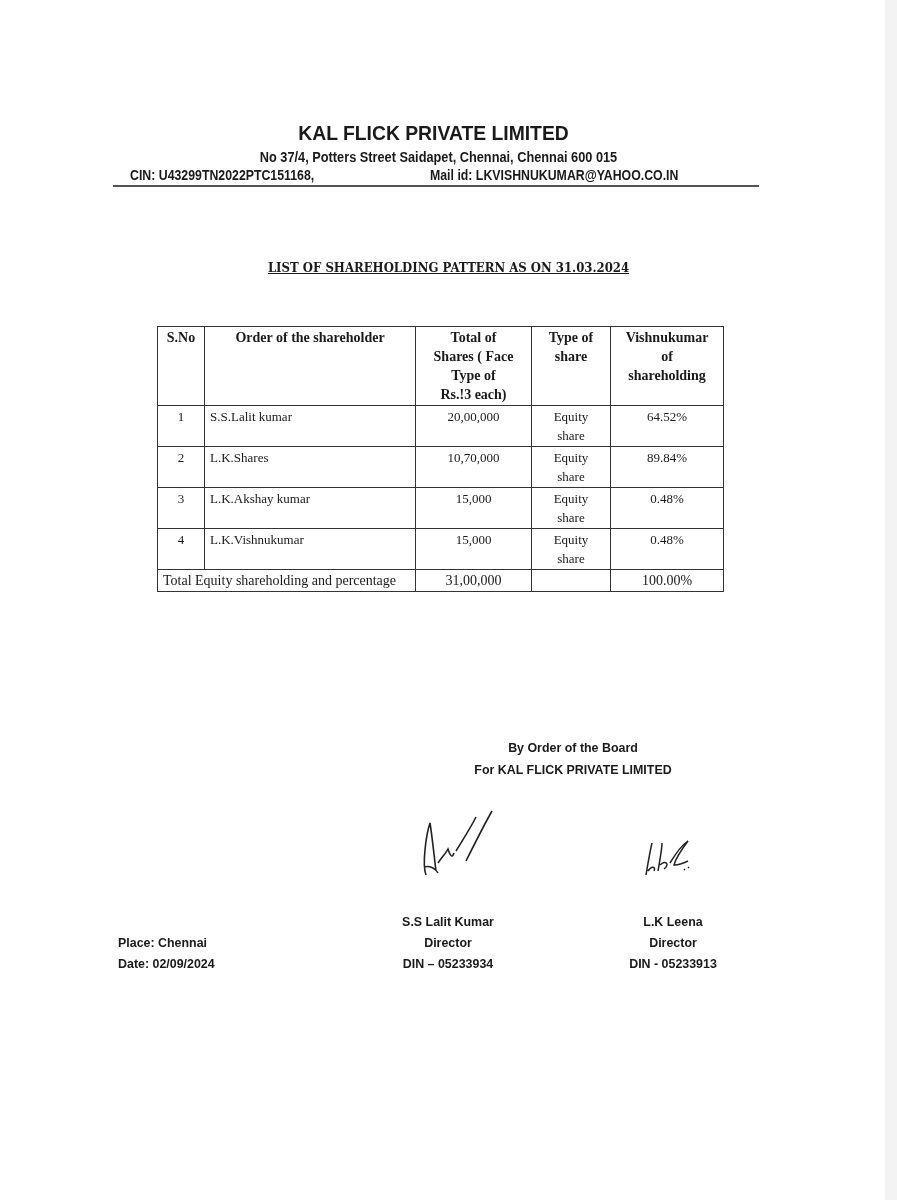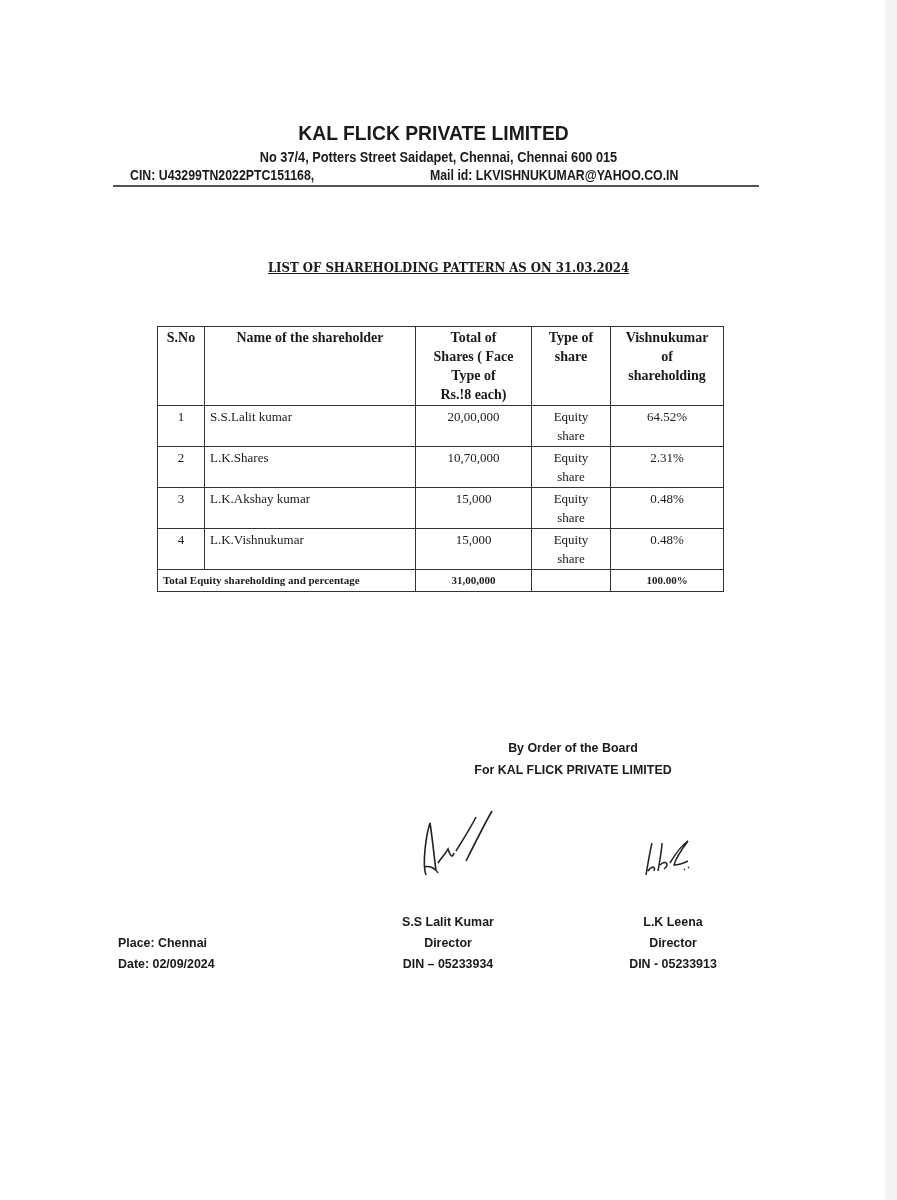--- a/index.html
+++ b/index.html
@@ -17,21 +17,21 @@
   .mail { position: absolute; left: 312px; transform: scaleX(0.88); transform-origin: left; white-space: nowrap; }
   .rule { position: absolute; top: 185px; left: 113px; width: 646px; height: 2px; background: #555; }
   .list-title { position: absolute; top: 260px; left: 0; width: 897px; text-align: center;
     font-family: "DejaVu Serif", serif; font-weight: bold; font-size: 13px; text-decoration: underline; transform: scaleX(0.9); }
   table.sh { position: absolute; top: 326px; left: 157px; width: 567px; border-collapse: collapse; font-size: 13px; font-family: "Liberation Serif", serif; }
   table.sh td, table.sh th { border: 1.5px solid #333; padding: 1px 5px; vertical-align: top; line-height: 19px; }
   table.sh th { font-weight: bold; font-size: 14px; text-align: center; }
   th.name-h { text-align: left; }
   td.c { text-align: center; }
   td.r { text-align: center; }
-  td.b { font-weight: bold; font-size: 11px; }
+  td.b { font-weight: normal; font-size: 14px; }
   .board { position: absolute; top: 737px; left: 448px; width: 250px; font-family: "Liberation Sans", sans-serif; font-weight: bold; font-size: 13.5px; line-height: 22px; text-align: center; transform: scaleX(0.92); }
   .sig { position: absolute; }
   .sig1 { top: 805px; left: 418px; width: 80px; height: 75px; }
   .sig2 { top: 835px; left: 640px; width: 55px; height: 45px; }
   .signer { position: absolute; font-family: "Liberation Sans", sans-serif; font-weight: bold; font-size: 13.5px; line-height: 21px; text-align: center; transform: scaleX(0.92); }
   .signer1 { top: 911px; left: 378px; width: 140px; }
   .signer2 { top: 911px; left: 598px; width: 150px; }
   .place { position: absolute; top: 932px; left: 118px; font-family: "Liberation Sans", sans-serif; font-weight: bold; font-size: 13.5px; line-height: 21px; transform: scaleX(0.92); transform-origin: left; }
 </style>
 </head>
@@ -46,26 +46,26 @@
   <span class="mail">Mail  id: LKVISHNUKUMAR@YAHOO.CO.IN</span>
 </div>
 <div class="rule"></div>
 
 <div class="list-title">LIST OF SHAREHOLDING PATTERN AS ON 31.03.2024</div>
 
 <table class="sh">
   <tbody>
       <tr>
     <th style="width:36px">S.No</th>
-    <th class="name-h" style="width:200px">Name of the shareholder</th>
+    <th class="name-h" style="width:200px">Order of the shareholder</th>
     <th style="width:105px">
       <div>Total of</div>
       <div>Shares ( Face</div>
       <div>Type of</div>
-      <div>Rs.!8 each)</div>
+      <div>Rs.!3 each)</div>
     </th>
     <th style="width:68px">
       <div>Type of</div>
       <div>share</div>
     </th>
     <th>
       <div>Vishnukumar</div>
       <div>of</div>
       <div>shareholding</div>
     </th>
@@ -81,21 +81,21 @@
     <td class="r">64.52%</td>
   </tr>
   <tr>
     <td class="c">2</td>
     <td>L.K.Shares</td>
     <td class="r">10,70,000</td>
     <td class="c">
           <div>Equity</div>
           <div>share</div>
         </td>
-    <td class="r">2.31%</td>
+    <td class="r">89.84%</td>
   </tr>
   <tr>
     <td class="c">3</td>
     <td>L.K.Akshay kumar</td>
     <td class="r">15,000</td>
     <td class="c">
           <div>Equity</div>
           <div>share</div>
         </td>
     <td class="r">0.48%</td>

